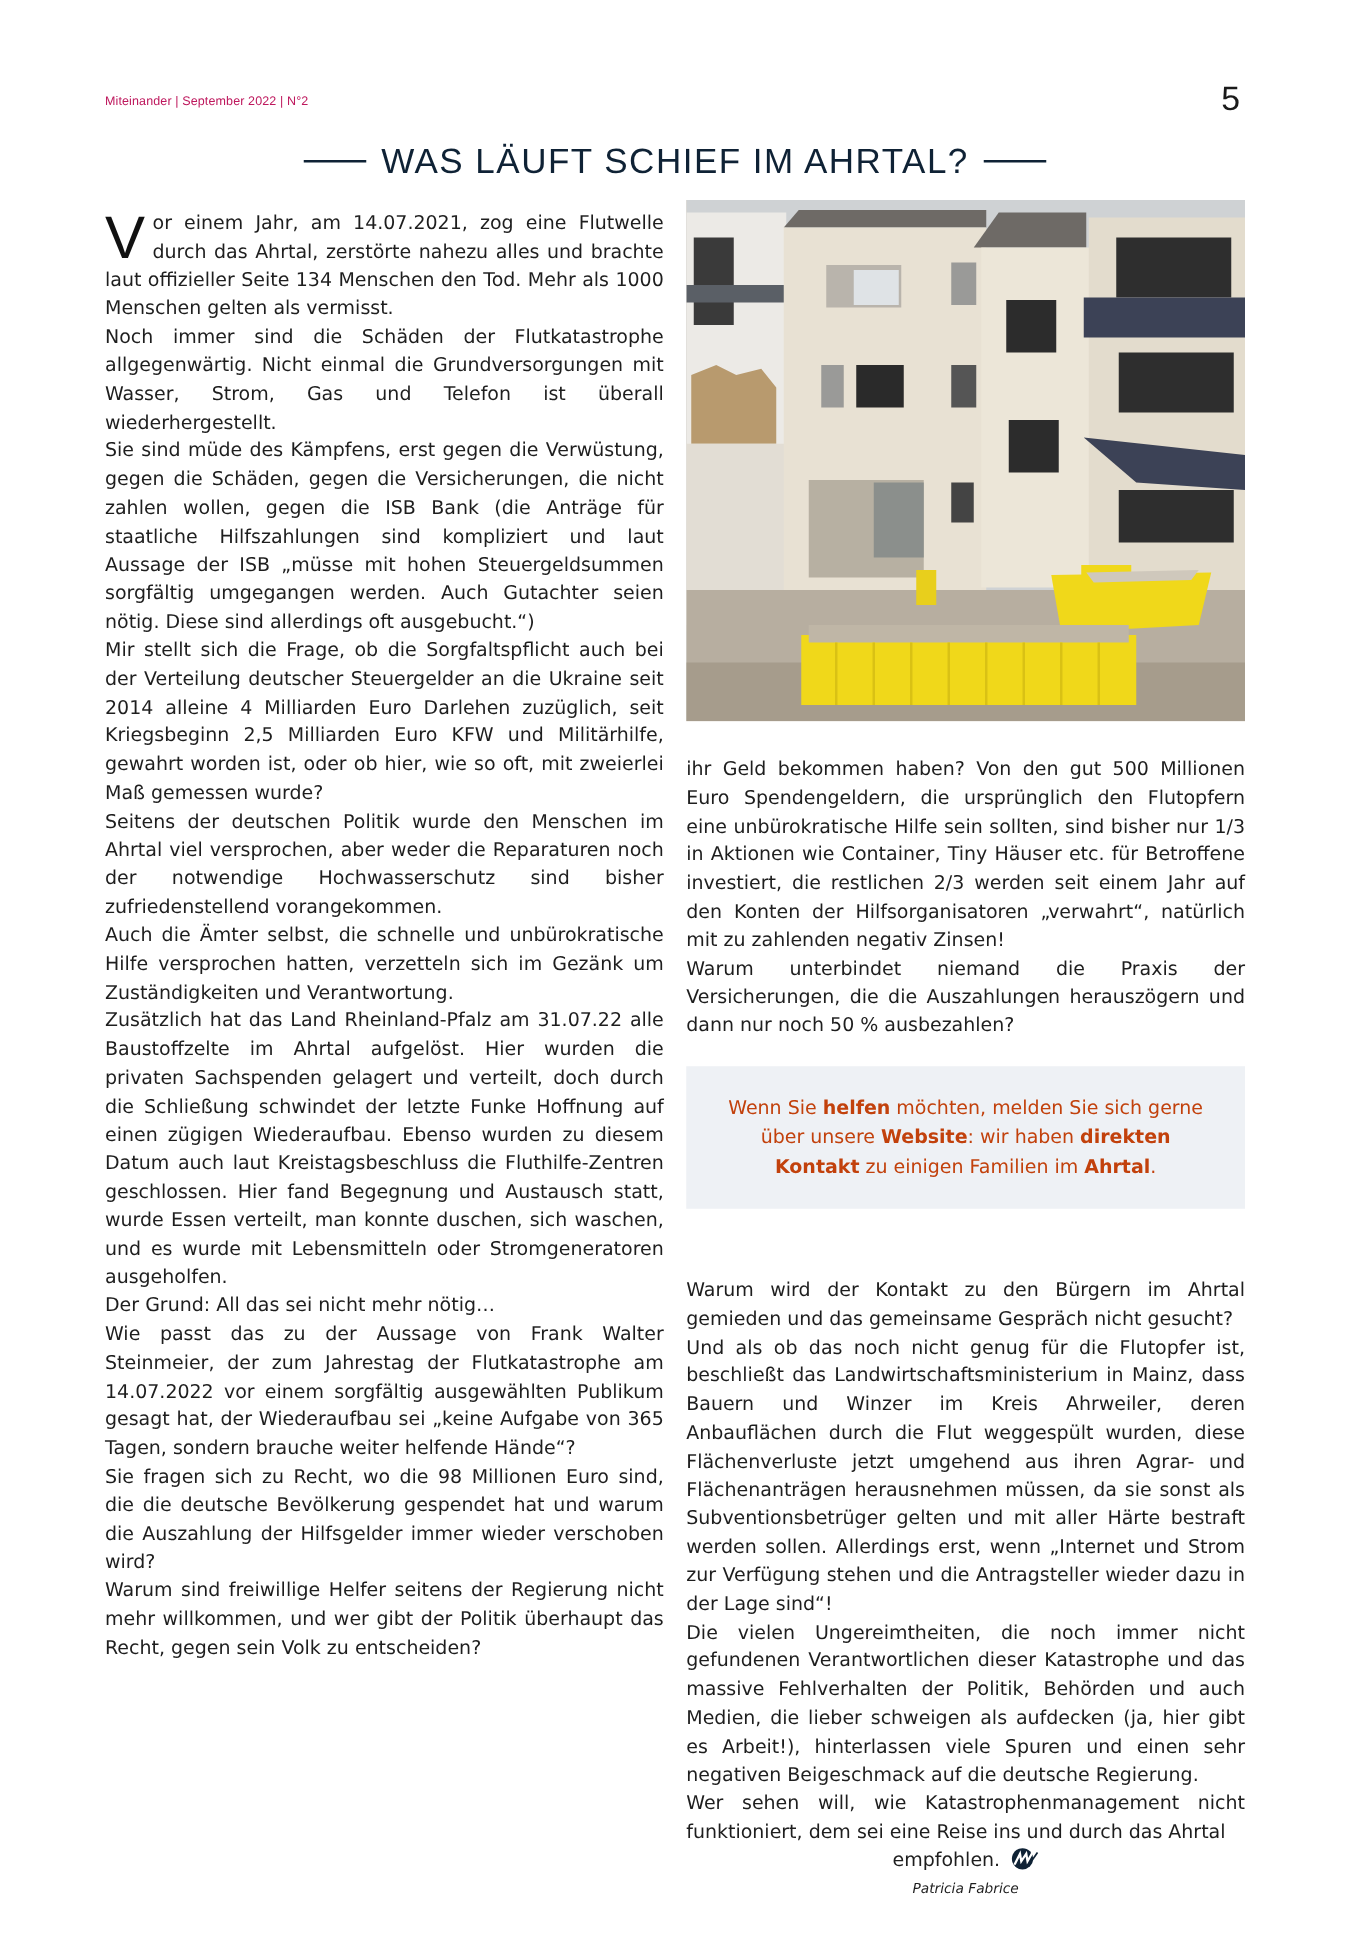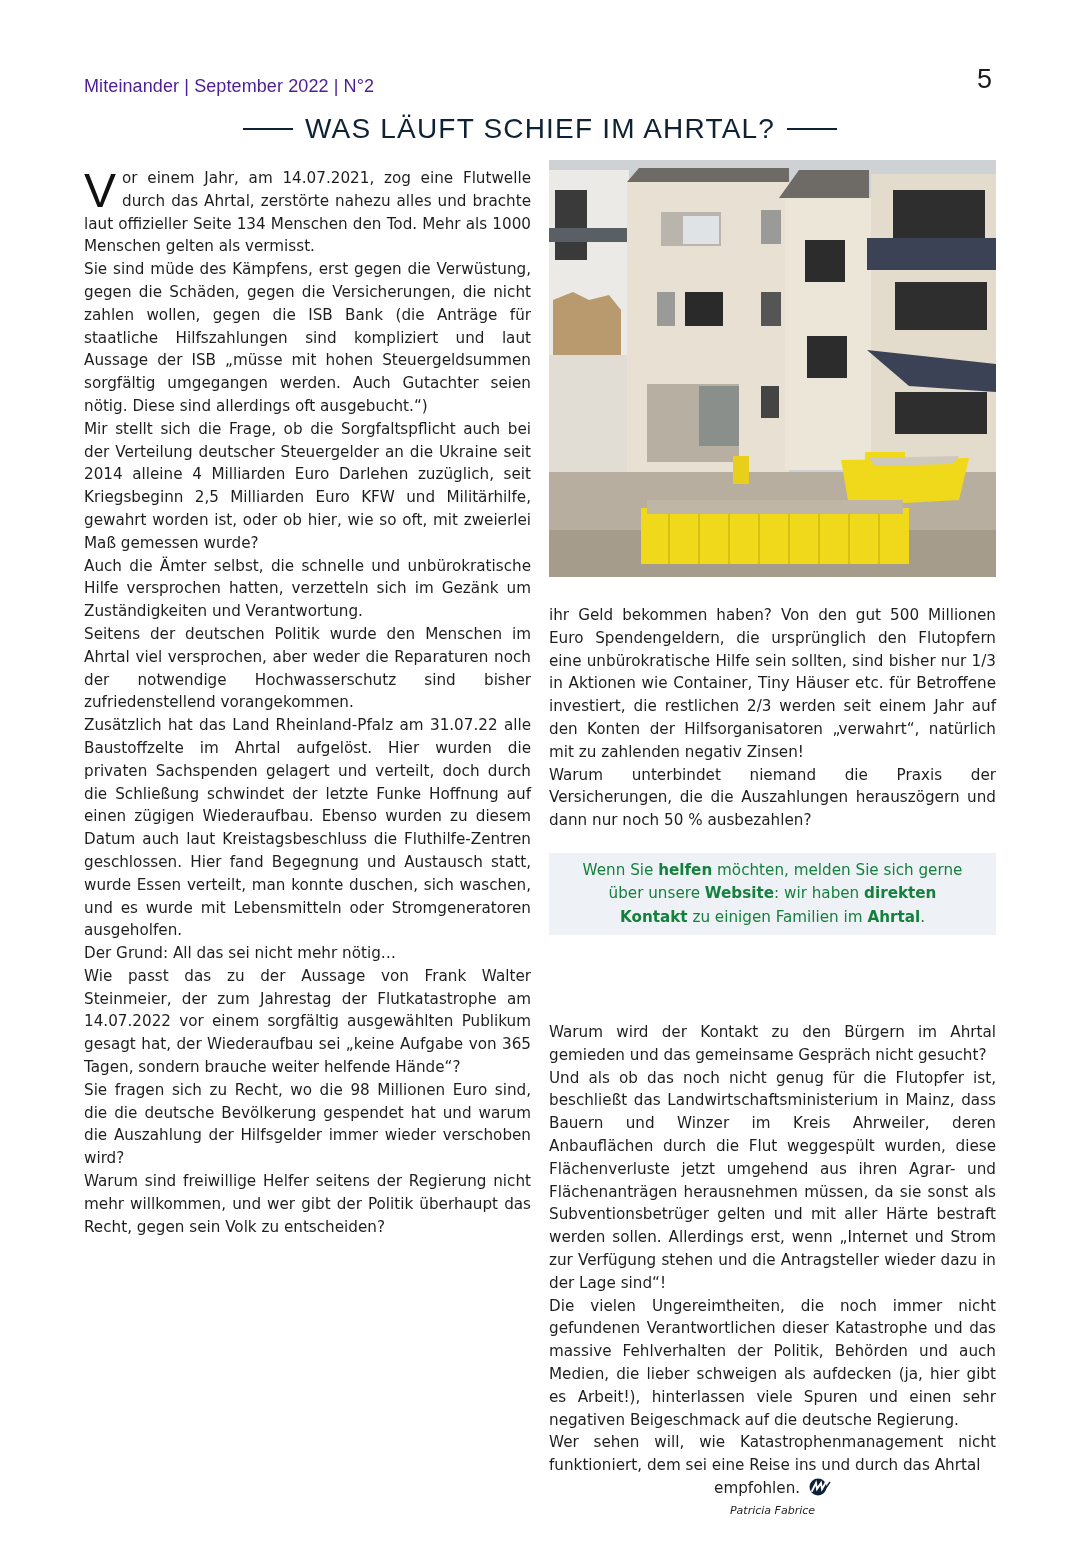--- a/index.html
+++ b/index.html
@@ -1,36 +1,36 @@
 <!DOCTYPE html>
 <html><head>
 <meta charset="utf-8">
 <style>
   html, body { margin: 0; padding: 0; background: #ffffff; }
   body { width: 1080px; height: 1550px; position: relative; overflow: hidden;
          font-family: "DejaVu Sans", sans-serif; color: #1e1e1e; }
-  .header-line { position: absolute; left: 84px; top: 76px; font-size: 18px; color: #4c1d95;
+  .header-line { position: absolute; left: 84px; top: 76px; font-size: 10px; color: #be185d;
                  font-family: "Liberation Sans Narrow", "Liberation Sans", sans-serif; letter-spacing: 0.1px; }
   .page-number { position: absolute; left: 977px; top: 64px; font-size: 27px; color: #1a1a1a;
                  font-family: "Liberation Sans", sans-serif; }
   .title-wrap { position: absolute; left: 0; top: 113px; width: 1080px; text-align: center; }
   .title { display: inline-flex; align-items: center; gap: 12px; font-size: 28px; color: #0f2235;
            font-family: "Liberation Sans", sans-serif; letter-spacing: 1.2px; }
   .title .dash { display: inline-block; width: 50px; height: 2px; background: #0f2235; }
   .col { position: absolute; font-size: 15.2px; line-height: 22.8px; text-align: justify; hyphens: manual; }
   .col p { margin: 0; }
   .col-left { left: 84px; top: 167px; width: 447px; }
   .col-right-top { left: 549px; top: 604px; width: 447px; }
   .col-right-bottom { left: 549px; top: 1021px; width: 447px; }
   .dropcap { float: left; font-size: 48px; line-height: 40px; margin: 4px 6px 0 0; color: #111;
              font-family: "Liberation Sans", sans-serif; }
   .photo { position: absolute; left: 549px; top: 160px; width: 447px; height: 417px; overflow: hidden; background: #d9d4cb; }
-  .infobox { position: absolute; left: 549px; top: 853px; width: 447px; height: 82px; background: #eef1f5;
+  .infobox { position: absolute; left: 549px; top: 853px; width: 447px; height: 114px; background: #eef1f5;
              display: flex; align-items: center; justify-content: center; text-align: center;
-             font-size: 15.2px; line-height: 23.5px; color: #15803d; }
+             font-size: 15.2px; line-height: 23.5px; color: #c2410c; }
   .infobox b { font-weight: bold; }
   .signoff { display: flex; justify-content: space-between; align-items: center; flex-direction: column; }
   .logo { display: inline-block; width: 22px; height: 18px; vertical-align: -3px; margin-left: 4px; }
   .author { font-style: italic; font-size: 11px; }
 </style>
 </head>
 <body>
 
 <div class="header-line">Miteinander | September 2022 | N°2</div>
 <div class="page-number">5</div>
@@ -38,24 +38,25 @@
 <div class="title-wrap">
   <h1 class="title" style="margin:0;font-weight:normal;">
     <span class="dash"></span>
     <span>WAS LÄUFT SCHIEF IM AHRTAL?</span>
     <span class="dash"></span>
   </h1>
 </div>
 
 <div class="col col-left">
   <p><span class="dropcap">V</span><span>or einem Jahr, am 14.07.2021, zog eine Flutwelle durch das Ahrtal, zerstörte nahezu alles und brachte laut offizieller Seite 134 Menschen den Tod. Mehr als 1000 Menschen gelten als vermisst.</span></p>
+  <p>Noch immer sind die Schäden der Flutkatastrophe allgegenwärtig. Nicht einmal die Grundversorgungen mit Wasser, Strom, Gas und Telefon ist überall wiederhergestellt.</p>
   <p>Sie sind müde des Kämpfens, erst gegen die Verwüstung, gegen die Schäden, gegen die Versicherungen, die nicht zahlen wollen, gegen die ISB Bank (die Anträge für staatliche Hilfszahlungen sind kompliziert und laut Aussage der ISB „müsse mit hohen Steuergeldsummen sorgfältig umgegangen werden. Auch Gutachter seien nötig. Diese sind allerdings oft ausgebucht.“)</p>
   <p>Mir stellt sich die Frage, ob die Sorgfaltspflicht auch bei der Verteilung deutscher Steuergelder an die Ukraine seit 2014 alleine 4 Milliarden Euro Darlehen zuzüglich, seit Kriegsbeginn 2,5 Milliarden Euro KFW und Militärhilfe, gewahrt worden ist, oder ob hier, wie so oft, mit zweierlei Maß gemessen wurde?</p>
+  <p>Seitens der deutschen Politik wurde den Menschen im Ahrtal viel versprochen, aber weder die Reparaturen noch der notwendige Hochwasserschutz sind bisher zufriedenstellend vorangekommen.</p>
   <p>Auch die Ämter selbst, die schnelle und unbürokratische Hilfe versprochen hatten, verzetteln sich im Gezänk um Zuständigkeiten und Verantwortung.</p>
-  <p>Seitens der deutschen Politik wurde den Menschen im Ahrtal viel versprochen, aber weder die Reparaturen noch der notwendige Hochwasserschutz sind bisher zufriedenstellend vorangekommen.</p>
   <p>Zusätzlich hat das Land Rheinland-Pfalz am 31.07.22 alle Baustoffzelte im Ahrtal aufgelöst. Hier wurden die privaten Sachspenden gelagert und verteilt, doch durch die Schließung schwindet der letzte Funke Hoffnung auf einen zügigen Wiederaufbau. Ebenso wurden zu diesem Datum auch laut Kreistagsbeschluss die Fluthilfe-Zentren geschlossen. Hier fand Begegnung und Austausch statt, wurde Essen verteilt, man konnte duschen, sich waschen, und es wurde mit Lebensmitteln oder Stromgeneratoren ausgeholfen.</p>
   <p>Der Grund: All das sei nicht mehr nötig…</p>
   <p>Wie passt das zu der Aussage von Frank Walter Steinmeier, der zum Jahrestag der Flutkatastrophe am 14.07.2022 vor einem sorgfältig ausgewählten Publikum gesagt hat, der Wiederaufbau sei „keine Aufgabe von 365 Tagen, sondern brauche weiter helfende Hände“?</p>
   <p>Sie fragen sich zu Recht, wo die 98 Millionen Euro sind, die die deutsche Bevölkerung gespendet hat und warum die Auszahlung der Hilfsgelder immer wieder verschoben wird?</p>
   <p>Warum sind freiwillige Helfer seitens der Regierung nicht mehr willkommen, und wer gibt der Politik überhaupt das Recht, gegen sein Volk zu entscheiden?</p>
 </div>
 
 <div class="photo">
   <svg width="447" height="417" viewBox="0 0 447 417">
     <rect x="0" y="0" width="447" height="417" fill="#cfd2d4"></rect>

